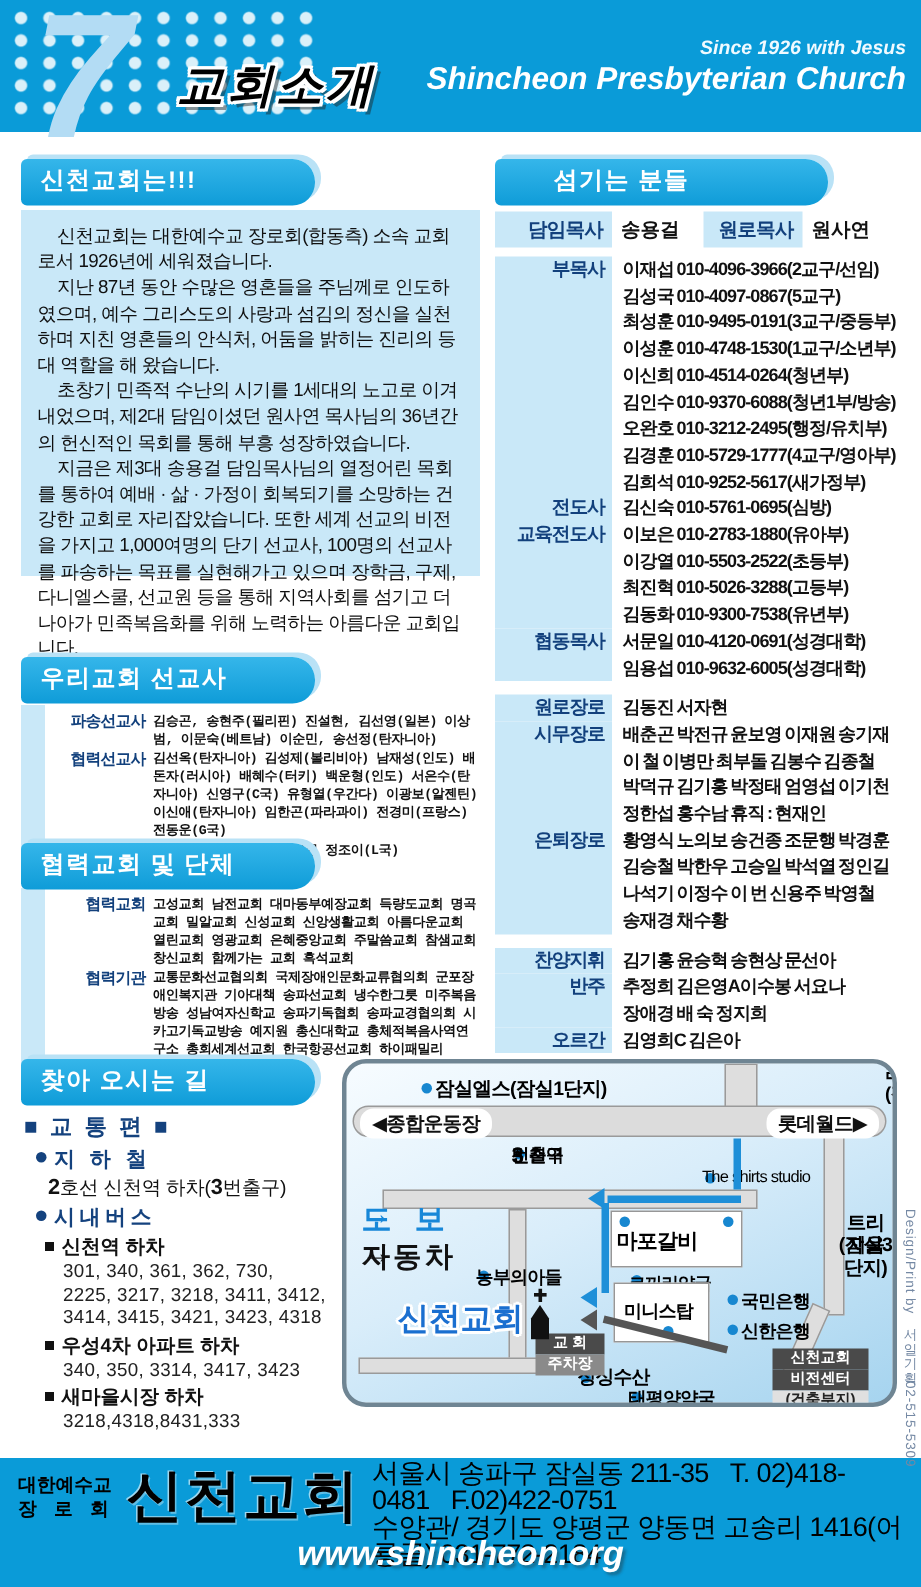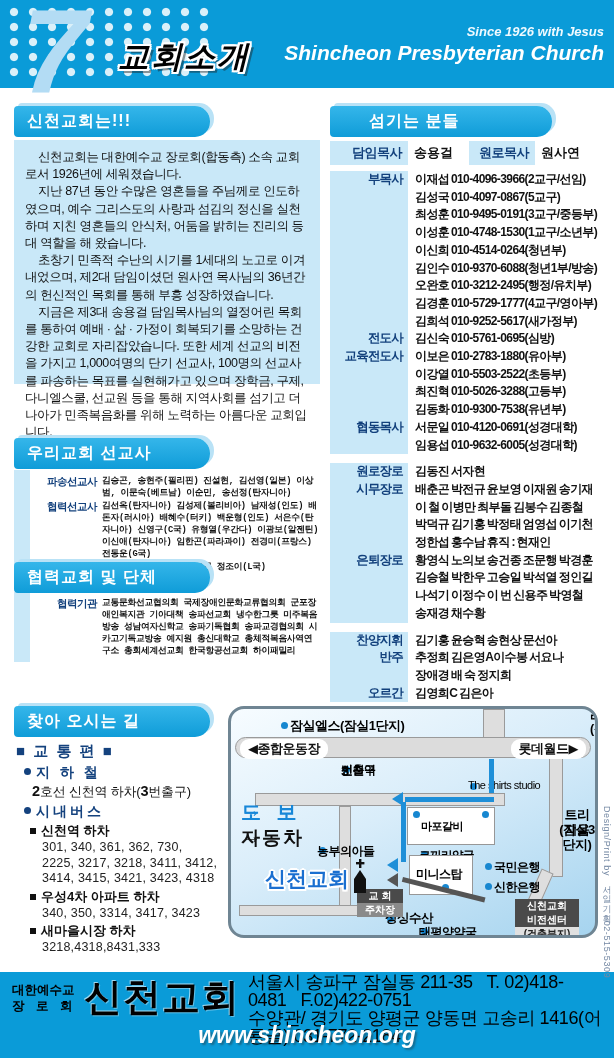--- a/index.html
+++ b/index.html
@@ -140,20 +140,24 @@
     </div>
     <div class="lrow">
       <div class="llabel">평신도선교사</div>
       <div class="lval">김평안 오은혜(C국) 이시몬 정조이(L국)</div>
     </div>
   </div>
 
   <div class="pill" style="left:14px;top:562px;">협력교회 및 단체</div>
   <div class="lbox" style="top:592px;">
     <div class="lrow">
+      <div class="llabel">협력교회</div>
+      <div class="lval">고성교회 남전교회 대마동부예장교회 득량도교회 명곡교회 밀알교회 신성교회 신앙생활교회 아름다운교회 열린교회 영광교회 은혜중앙교회 주말씀교회 참샘교회 창신교회 함께가는 교회 흑석교회</div>
+    </div>
+    <div class="lrow">
       <div class="llabel">협력기관</div>
       <div class="lval">교통문화선교협의회 국제장애인문화교류협의회 군포장애인복지관 기아대책 송파선교회 냉수한그릇 미주복음방송 성남여자신학교 송파기독협회 송파교경협의회 시카고기독교방송 예지원 총신대학교 총체적복음사역연구소 총회세계선교회 한국항공선교회 하이패밀리</div>
     </div>
   </div>
 
   <div class="pill" style="left:14px;top:706px;">찾아 오시는 길</div>
   <div class="transport">
     <div class="t-head">■ 교 통 편 ■</div>
     <div class="t-sub"><span class="bullet-dot"></span><span>지 하 철</span></div>
     <div class="t-line"><b>2</b><span>호선 신천역 하차(</span><b>3</b><span>번출구)</span></div>
@@ -301,21 +305,21 @@
         <span>도 보</span>
       </div>
     <div class="mlabel car-label" style="left:10px;top:116px;">
         <span class="m-arrow" style="color:#222;">→</span>
         <span>자동차</span>
       </div>
 
     <div class="whitebox" style="left:176px;top:98px;width:88px;height:38px;">
       <span class="dot" style="position:absolute;left:3px;top:3px;"></span>
       <span class="dot" style="position:absolute;right:3px;top:3px;"></span>
-      <span class="mlabel" style="left:13px;top:11px;font-size:11px;">마포갈비</span>
+      <span class="mlabel" style="left:3px;top:11px;font-size:14px;">마포갈비</span>
     </div>
     <div class="mlabel" style="left:188px;top:139px;font-size:11.5px;"><span>코끼리약국</span><span class="dot"></span></div>
 
     <div class="mlabel" style="left:292px;top:98px;font-size:13px;line-height:15px;text-align:center;white-space:normal;width:72px;">
         <span>트리지움</span>
         <br>
         <span>(잠실3단지)</span>
       </div>
 
     <div class="mlabel" style="left:86px;top:134px;"><span>농부의아들</span><span class="dot"></span></div>

